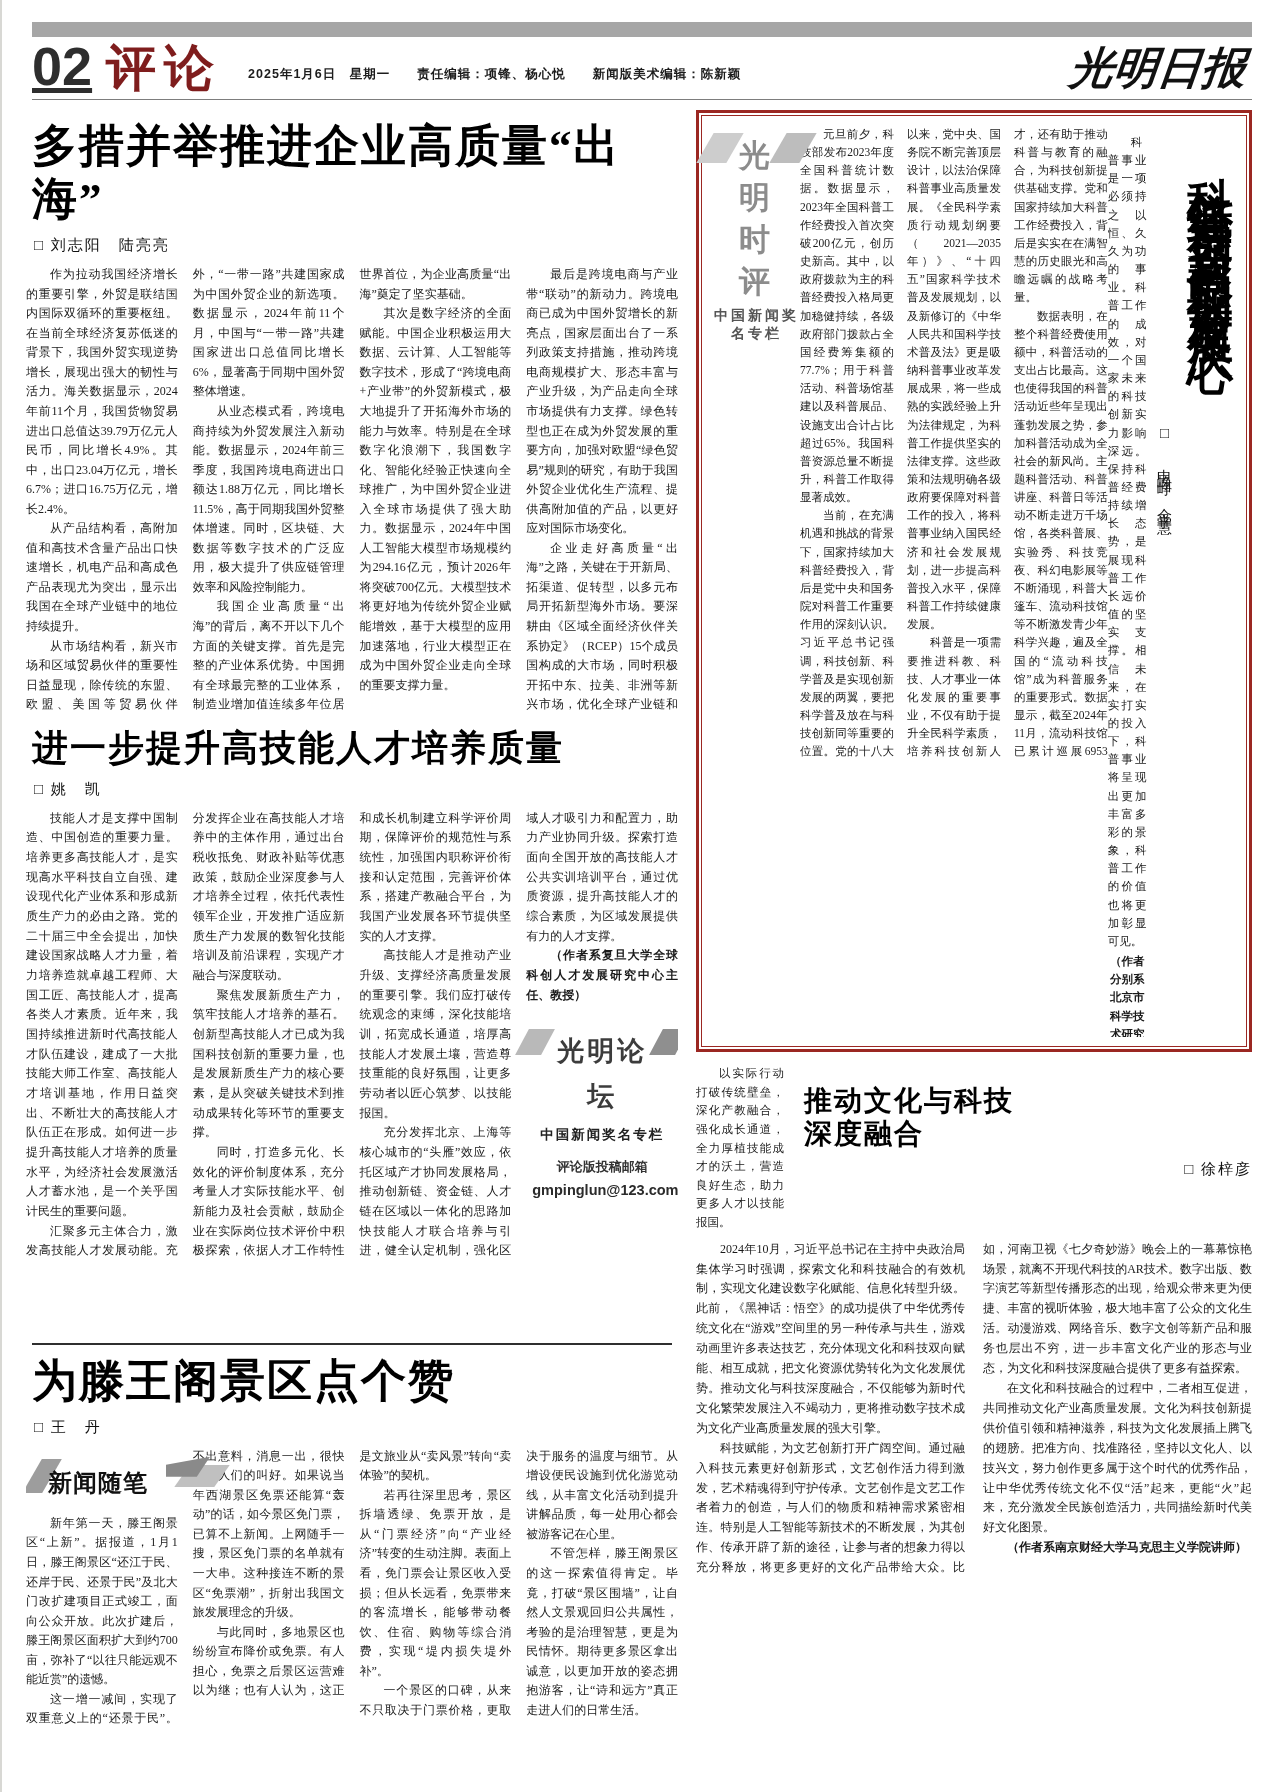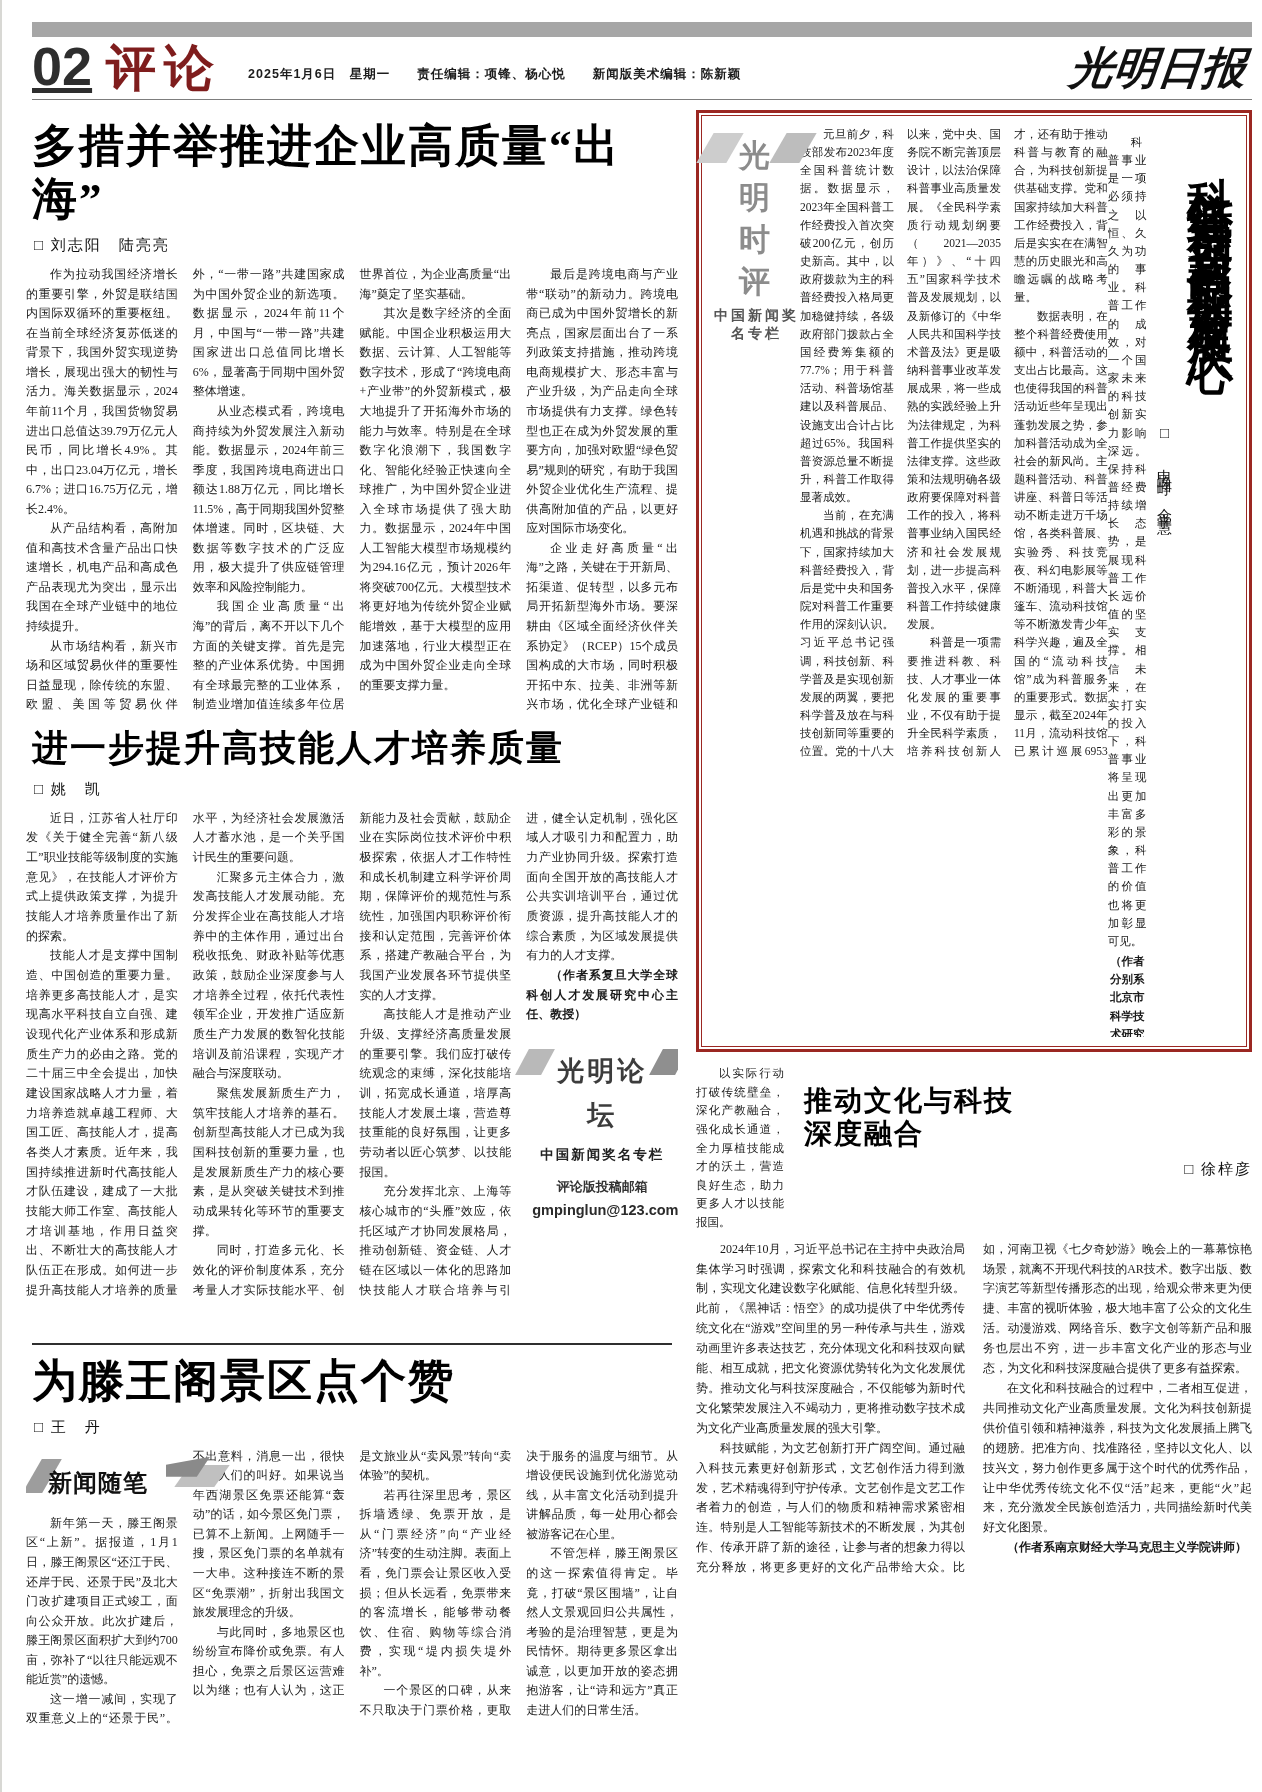--- a/index.html
+++ b/index.html
@@ -131,21 +131,20 @@
           <p>最后是跨境电商与产业带“联动”的新动力。跨境电商已成为中国外贸增长的新亮点，国家层面出台了一系列政策支持措施，推动跨境电商规模扩大、形态丰富与产业升级，为产品走向全球市场提供有力支撑。绿色转型也正在成为外贸发展的重要方向，加强对欧盟“绿色贸易”规则的研究，有助于我国外贸企业优化生产流程、提供高附加值的产品，以更好应对国际市场变化。</p>
           <p>企业走好高质量“出海”之路，关键在于开新局、拓渠道、促转型，以多元布局开拓新型海外市场。要深耕由《区域全面经济伙伴关系协定》（RCEP）15个成员国构成的大市场，同时积极开拓中东、拉美、非洲等新兴市场，优化全球产业链和供应链，提升中间品出口份额。同时，要加大“一带一路”共建国家和地区的市场开发力度，主动对接当地发展需求，实现互利共赢。</p>
 
         </div>
       </div>
 
       <div class="a2">
         <h1 class="head">进一步提升高技能人才培养质量</h1>
         <div class="byline">□ 姚　凯</div>
         <div class="body-cols">
-          <p>近日，江苏省人社厅印发《关于健全完善“新八级工”职业技能等级制度的实施意见》，在技能人才评价方式上提供政策支撑，为提升技能人才培养质量作出了新的探索。</p>
           <p>技能人才是支撑中国制造、中国创造的重要力量。培养更多高技能人才，是实现高水平科技自立自强、建设现代化产业体系和形成新质生产力的必由之路。党的二十届三中全会提出，加快建设国家战略人才力量，着力培养造就卓越工程师、大国工匠、高技能人才，提高各类人才素质。近年来，我国持续推进新时代高技能人才队伍建设，建成了一大批技能大师工作室、高技能人才培训基地，作用日益突出、不断壮大的高技能人才队伍正在形成。如何进一步提升高技能人才培养的质量水平，为经济社会发展激活人才蓄水池，是一个关乎国计民生的重要问题。</p>
           <p>汇聚多元主体合力，激发高技能人才发展动能。充分发挥企业在高技能人才培养中的主体作用，通过出台税收抵免、财政补贴等优惠政策，鼓励企业深度参与人才培养全过程，依托代表性领军企业，开发推广适应新质生产力发展的数智化技能培训及前沿课程，实现产才融合与深度联动。</p>
           <p>聚焦发展新质生产力，筑牢技能人才培养的基石。创新型高技能人才已成为我国科技创新的重要力量，也是发展新质生产力的核心要素，是从突破关键技术到推动成果转化等环节的重要支撑。</p>
           <p>同时，打造多元化、长效化的评价制度体系，充分考量人才实际技能水平、创新能力及社会贡献，鼓励企业在实际岗位技术评价中积极探索，依据人才工作特性和成长机制建立科学评价周期，保障评价的规范性与系统性，加强国内职称评价衔接和认定范围，完善评价体系，搭建产教融合平台，为我国产业发展各环节提供坚实的人才支撑。</p>
           <p>高技能人才是推动产业升级、支撑经济高质量发展的重要引擎。我们应打破传统观念的束缚，深化技能培训，拓宽成长通道，培厚高技能人才发展土壤，营造尊技重能的良好氛围，让更多劳动者以匠心筑梦、以技能报国。</p>
           <p>充分发挥北京、上海等核心城市的“头雁”效应，依托区域产才协同发展格局，推动创新链、资金链、人才链在区域以一体化的思路加快技能人才联合培养与引进，健全认定机制，强化区域人才吸引力和配置力，助力产业协同升级。探索打造面向全国开放的高技能人才公共实训培训平台，通过优质资源，提升高技能人才的综合素质，为区域发展提供有力的人才支撑。</p>
           <p class="attr">（作者系复旦大学全球科创人才发展研究中心主任、教授）</p>
           <div class="luntan">
             <div class="lt-flag">
               <div class="lt-title">光明论坛</div>

